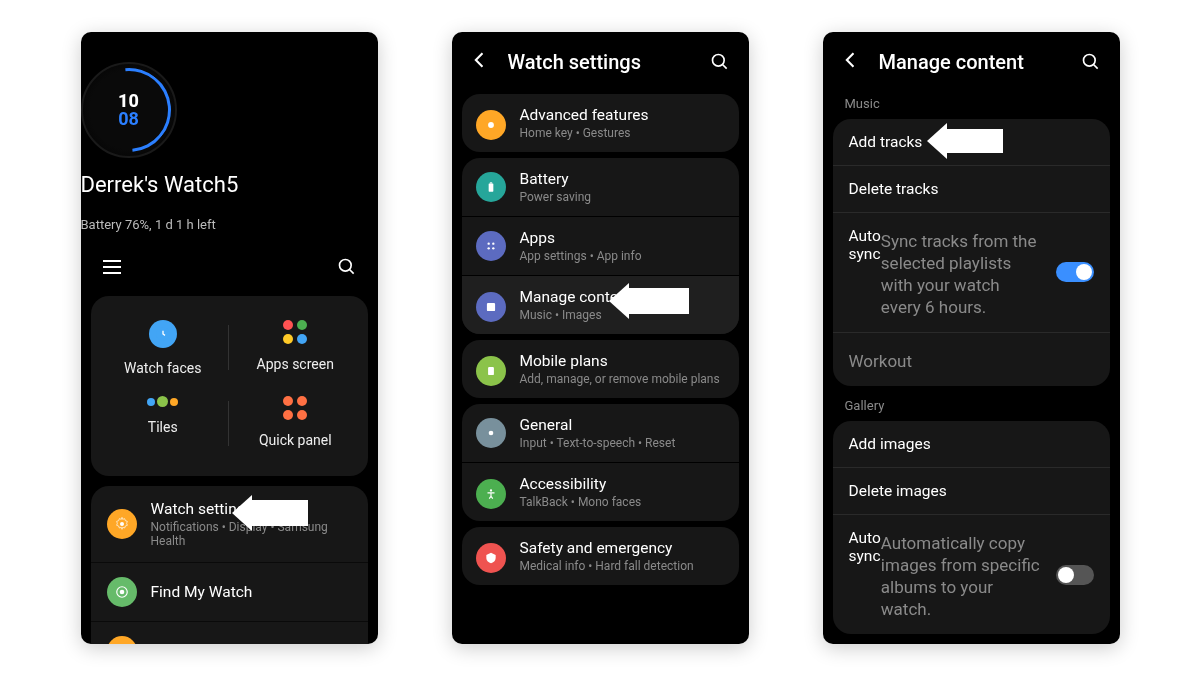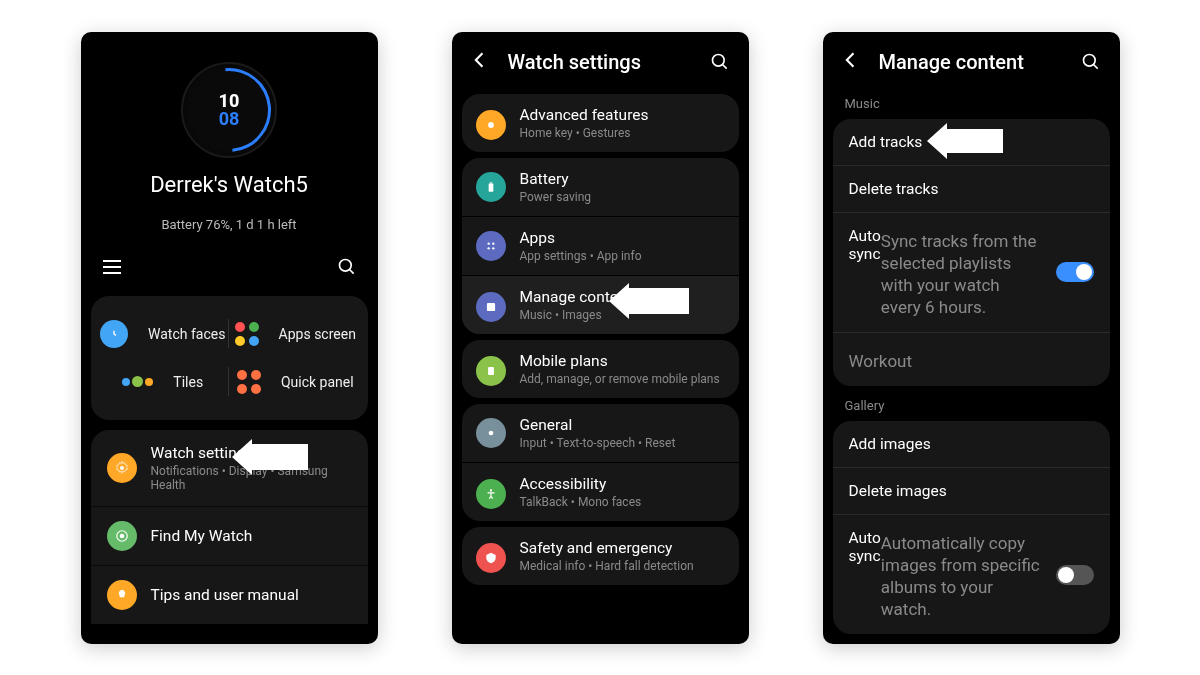--- a/index.html
+++ b/index.html
@@ -1,34 +1,34 @@
 <!DOCTYPE html>
 <html><head>
 <meta charset="utf-8">
 <style>
   * { margin: 0; padding: 0; box-sizing: border-box; font-family: -apple-system, BlinkMacSystemFont, "Segoe UI", Roboto, Arial, sans-serif; }
   body { background: #fff; width: 1200px; height: 675px; display: flex; justify-content: center; align-items: center; gap: 74px; }
   .phone { width: 297px; height: 612px; background: #000; border-radius: 10px; overflow: hidden; color: #fff; position: relative; box-shadow: 0 4px 20px rgba(0,0,0,0.2); }
   .phone-inner { width: 100%; height: 100%; overflow-y: hidden; }
 
   
-  .s1-header { display: flex; flex-direction: column; align-items: center; padding: 30px 0 10px; }
+  .s1-header { display: flex; flex-direction: column; padding: 30px 0 10px; }
   .watch-face { width: 96px; height: 96px; border-radius: 50%; background: radial-gradient(circle at center, #0a0a0a 60%, #000 100%); border: 2px solid #1a1a1a; display: flex; align-items: center; justify-content: center; position: relative; }
   .watch-face-inner { text-align: center; line-height: 1; }
   .watch-face .t1 { font-size: 18px; font-weight: 800; color: #fff; }
   .watch-face .t2 { font-size: 18px; font-weight: 700; color: #2b7fff; }
   .watch-face .ring { position: absolute; inset: 4px; border-radius: 50%; border: 3px solid transparent; border-top-color: #2b7fff; border-right-color: #2b7fff; transform: rotate(40deg); }
   .s1-title { font-size: 22px; font-weight: 400; margin-top: 14px; }
   .s1-sub { font-size: 13px; color: #bbb; margin-top: 20px; }
   .s1-bar { display: flex; justify-content: space-between; align-items: center; padding: 14px 20px; }
   .ham, .search { width: 22px; height: 22px; display: flex; align-items: center; justify-content: center; }
   .ham div { width: 18px; height: 2px; background: #fff; box-shadow: 0 -6px 0 #fff, 0 6px 0 #fff; }
   .search svg { width: 20px; height: 20px; }
   .grid4 { background: #171717; margin: 4px 10px; border-radius: 18px; display: grid; grid-template-columns: 1fr 1fr; grid-template-rows: 1fr 1fr; padding: 14px 6px; }
-  .grid4-item { display: flex; align-items: center; justify-content: center; gap: 20px; padding: 10px 0; position: relative; }
+  .grid4-item { display: flex; flex-direction: column; align-items: center; justify-content: flex-start; gap: 12px; padding: 10px 0; position: relative; }
   .grid4-item .label { font-size: 14px; color: #eee; }
   .grid4 .divider-v { position: absolute; right: 0; top: 20%; bottom: 20%; width: 1px; background: #333; }
   .icon-circle { width: 28px; height: 28px; border-radius: 50%; display: flex; align-items: center; justify-content: center; }
   .list { margin: 10px 10px 0; background: #171717; border-radius: 18px 18px 0 0; overflow: hidden; }
   .list-item { display: flex; align-items: center; gap: 14px; padding: 14px 16px; border-bottom: 1px solid #0a0a0a; position: relative; }
   .list-item:last-child { border-bottom: none; }
   .list-item .lab { font-size: 15.5px; color: #fff; }
   .list-item .sub { font-size: 12px; color: #8a8a8a; margin-top: 2px; }
   .list-item .txt { display: flex; flex-direction: column; }
   .li-icon { width: 30px; height: 30px; border-radius: 50%; display: flex; align-items: center; justify-content: center; flex-shrink: 0; }

